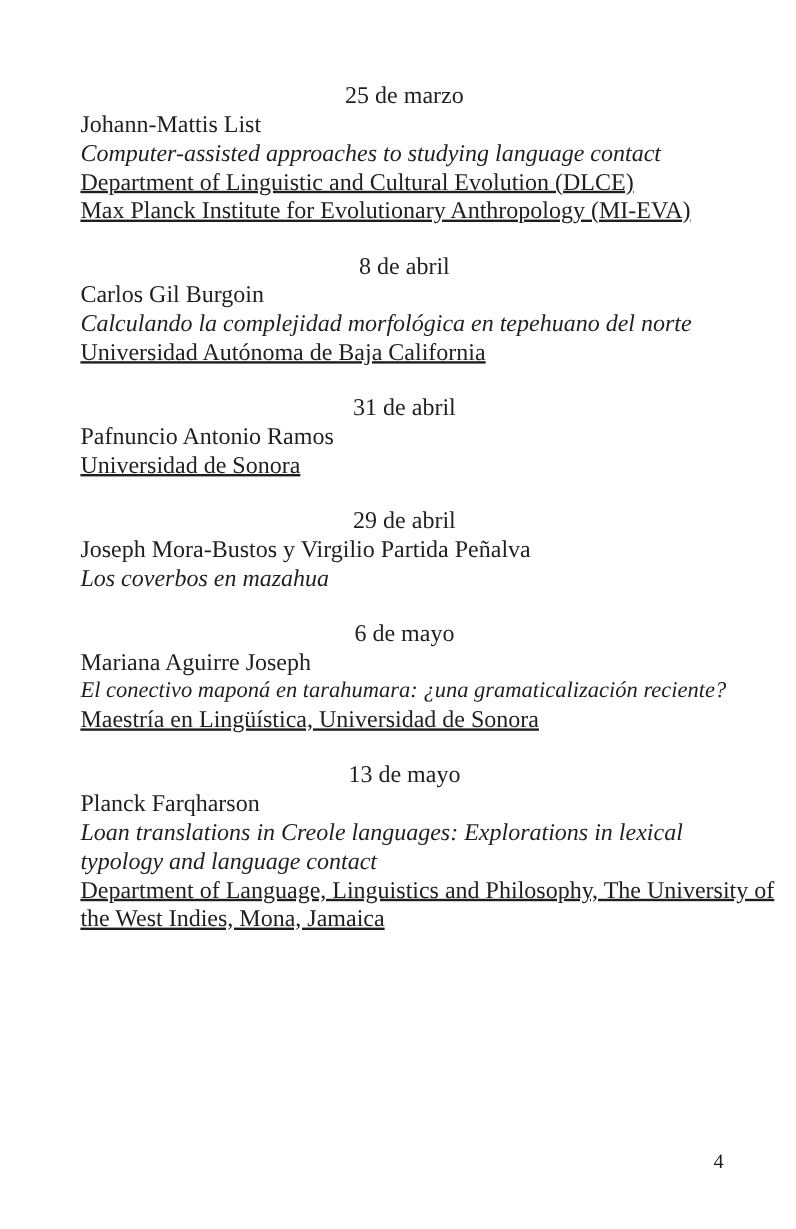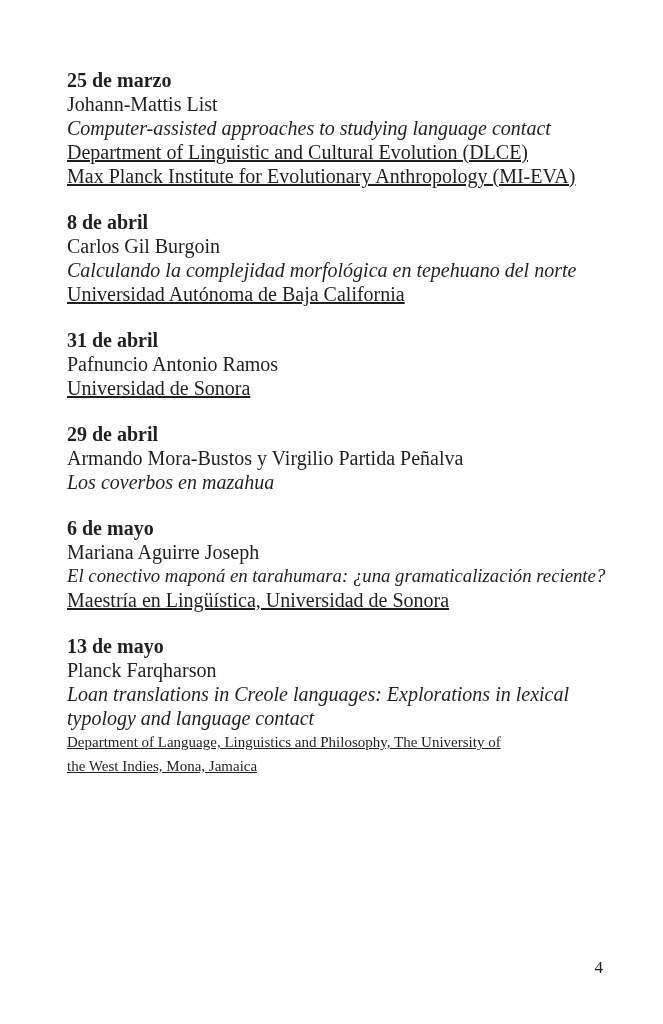--- a/index.html
+++ b/index.html
@@ -18,21 +18,21 @@
   }
   .content { width: 540px; }
   .talk { margin: 0 0 22px 0; }
   .talk h2, .talk p {
     margin: 0;
     padding: 0;
     font-size: 20px;
     line-height: 24px;
     white-space: pre;  
   }
-  .date { font-weight: bold; font-size: 20px; }
+  .date { font-weight: normal; font-size: 20px; text-align: center; }
   .speaker { font-weight: normal; }
   .title { font-style: italic; }
   .affiliation { font-style: normal; text-decoration: underline; }
   .page-number {
     position: absolute;
     top: 958px;
     right: 60px;
     font-size: 17px;
     line-height: 20px;
   }
@@ -59,36 +59,36 @@
     </section>
 
     <section class="talk">
       <h2 class="date">31 de abril</h2>
       <p class="speaker">Pafnuncio Antonio Ramos</p>
       <p class="affiliation fit">Universidad de Sonora</p>
     </section>
 
     <section class="talk">
       <h2 class="date">29 de abril</h2>
-      <p class="speaker">Armando Mora-Bustos y Virgilio Partida Peñalva</p>
+      <p class="speaker">Joseph Mora-Bustos y Virgilio Partida Peñalva</p>
       <p class="title fit">Los coverbos en mazahua</p>
     </section>
 
     <section class="talk">
       <h2 class="date">6 de mayo</h2>
       <p class="speaker">Mariana Aguirre Joseph</p>
       <p class="title fit" style="font-size: 18.75px;">El conectivo maponá en tarahumara: ¿una gramaticalización reciente?</p>
       <p class="affiliation fit">Maestría en Lingüística, Universidad de Sonora</p>
     </section>
 
     <section class="talk">
       <h2 class="date">13 de mayo</h2>
       <p class="speaker">Planck Farqharson</p>
       <p class="title fit">Loan translations in Creole languages: Explorations in lexical
 typology and language contact</p>
-      <p class="affiliation fit" style="font-size: 15px;">Department of Language, Linguistics and Philosophy, The University of
+      <p class="affiliation fit" style="font-size: 20px;">Department of Language, Linguistics and Philosophy, The University of
 the West Indies, Mona, Jamaica</p>
     </section>
 
   </div>
 
   <div class="page-number">4</div>
 </div>
 
 </body></html>

